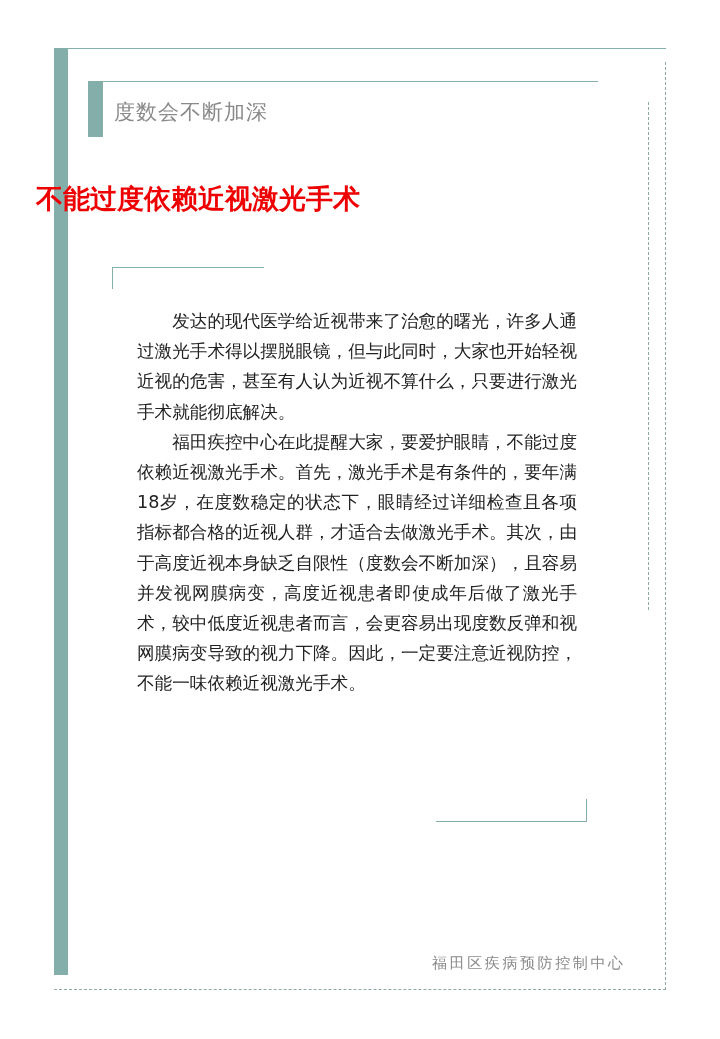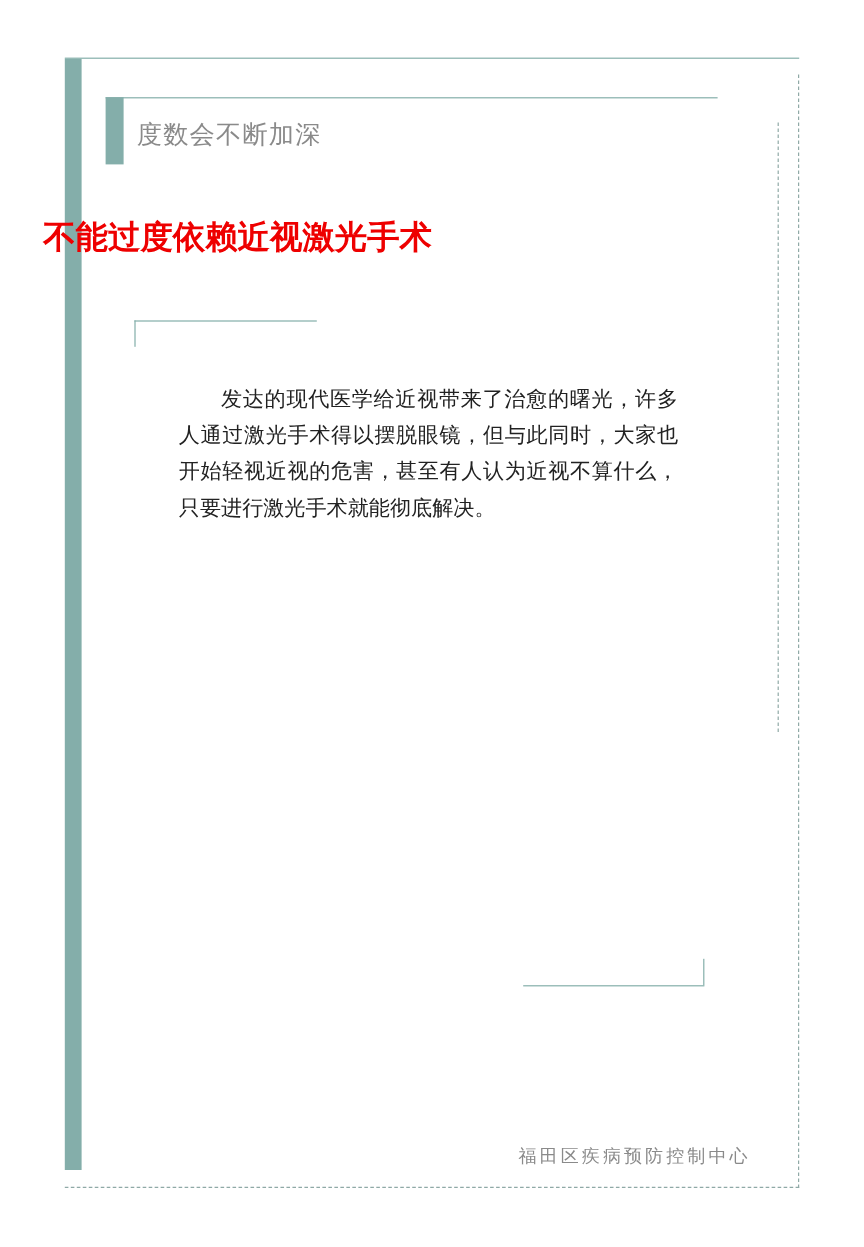--- a/index.html
+++ b/index.html
@@ -57,21 +57,21 @@
 
     
     .body-text {
       left: 137px; top: 306px; width: 440px;
       font-size: 17.6px;
       line-height: 30.2px;
       color: #222222;
       text-align: justify;
     }
     .body-text p {
-      margin: 12px;
+      margin: 0;
       text-indent: 2em;
     }
 
     
     .footer {
       left: 432px; top: 952px;
       font-size: 15px;
       color: #8a8a8a;
       letter-spacing: 2.6px;
       line-height: 22px;
@@ -94,15 +94,16 @@
 
 <div class="abs title">不能过度依赖近视激光手术</div>
 
 <div class="abs bracket-tl-h"></div>
 <div class="abs bracket-tl-v"></div>
 <div class="abs bracket-br-h"></div>
 <div class="abs bracket-br-v"></div>
 
 <div class="abs body-text">
   <p>发达的现代医学给近视带来了治愈的曙光，许多人通过激光手术得以摆脱眼镜，但与此同时，大家也开始轻视近视的危害，甚至有人认为近视不算什么，只要进行激光手术就能彻底解决。</p>
+  <p>福田疾控中心在此提醒大家，要爱护眼睛，不能过度依赖近视激光手术。首先，激光手术是有条件的，要年满18岁，在度数稳定的状态下，眼睛经过详细检查且各项指标都合格的近视人群，才适合去做激光手术。其次，由于高度近视本身缺乏自限性（度数会不断加深），且容易并发视网膜病变，高度近视患者即使成年后做了激光手术，较中低度近视患者而言，会更容易出现度数反弹和视网膜病变导致的视力下降。因此，一定要注意近视防控，不能一味依赖近视激光手术。</p>
 </div>
 
 <div class="abs footer">福田区疾病预防控制中心</div>
 
 </body></html>

